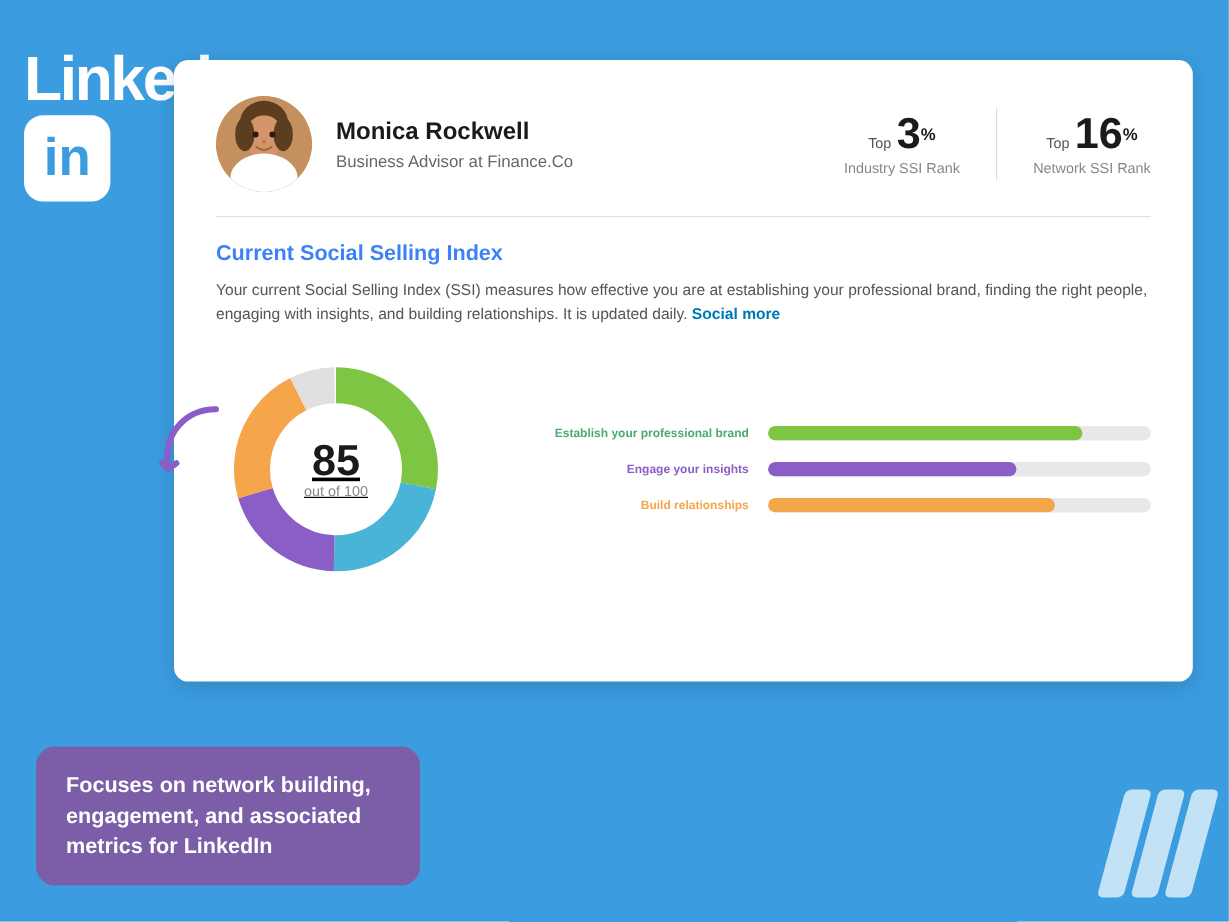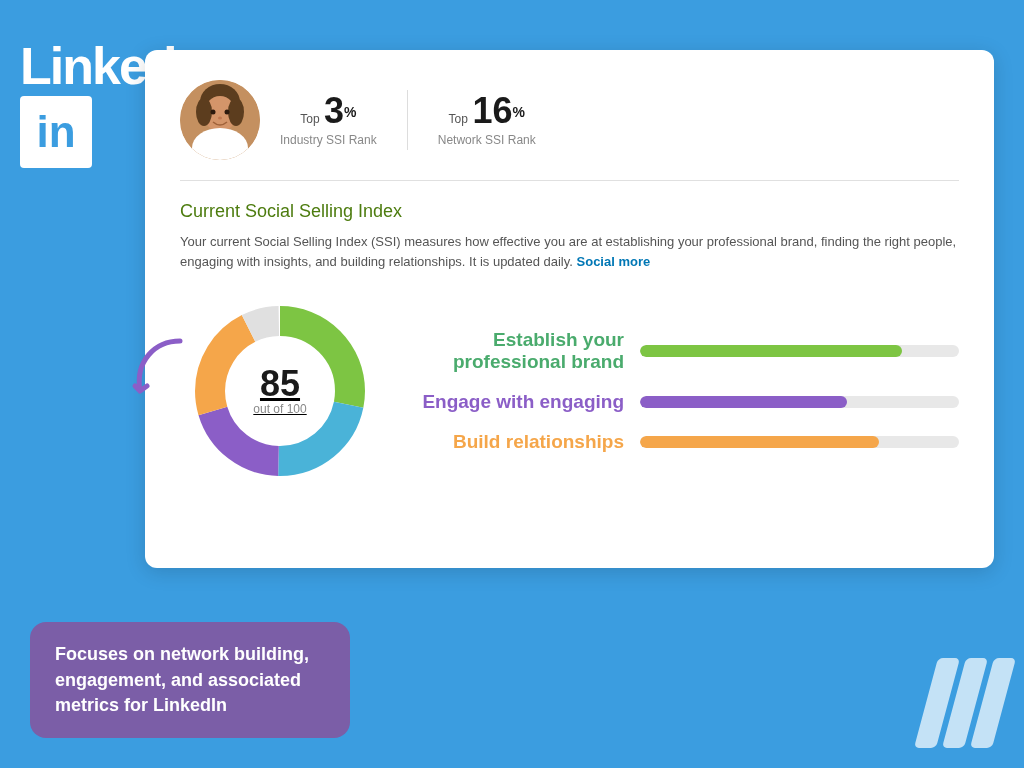--- a/index.html
+++ b/index.html
@@ -24,21 +24,21 @@
       font-size: 52px;
       font-weight: 900;
       color: white;
       line-height: 1;
       letter-spacing: -2px;
     }
     .linkedin-box {
       width: 72px;
       height: 72px;
       background: white;
-      border-radius: 4px;
+      border-radius: 16px;
       display: flex;
       align-items: center;
       justify-content: center;
       margin-top: 4px;
     }
     .linkedin-in {
       font-size: 44px;
       font-weight: 900;
       color: #3b9de0;
       line-height: 1;
@@ -128,22 +128,22 @@
     .horizontal-divider {
       width: 100%;
       height: 1px;
       background: #e0e0e0;
       margin: 20px 0;
     }
 
     
     .ssi-title {
       font-size: 18px;
-      font-weight: 400;
-      color: #4d7c0f;
+      font-weight: 700;
+      color: #3b82f6;
       margin-bottom: 10px;
     }
     .ssi-description {
       font-size: 13px;
       color: #555;
       line-height: 1.5;
       max-width: 800px;
     }
     .ssi-description .learn-more {
       color: #0077b5;
@@ -193,21 +193,21 @@
       display: flex;
       align-items: center;
       margin-bottom: 18px;
     }
     .progress-item:last-child {
       margin-bottom: 0;
     }
     .progress-label {
       width: 220px;
       text-align: right;
-      font-size: 19px;
+      font-size: 10px;
       font-weight: 600;
       padding-right: 16px;
       flex-shrink: 0;
     }
     .progress-bar-container {
       flex: 1;
       height: 12px;
       background: #e8e8e8;
       border-radius: 6px;
       overflow: hidden;
@@ -292,20 +292,24 @@
 
         <ellipse cx="33" cy="32" rx="2.5" ry="2.5" fill="#2c1a0e"></ellipse>
         <ellipse cx="47" cy="32" rx="2.5" ry="2.5" fill="#2c1a0e"></ellipse>
 
         <path d="M33 42 Q40 48 47 42" stroke="#a0623a" stroke-width="1.5" fill="none"></path>
 
         <ellipse cx="40" cy="38" rx="2" ry="1.5" fill="#c07850"></ellipse>
       </svg>
     </div>
 
+    <div class="profile-info">
+      <div class="profile-name">Monica Rockwell</div>
+      <div class="profile-title">Business Advisor at Finance.Co</div>
+    </div>
 
     <div class="rank-section">
       <div class="rank-item">
         <div>
           <span class="rank-top-label">Top</span>
           <span class="rank-number">3</span><span class="rank-percent">%</span>
         </div>
         <div class="rank-description">Industry SSI Rank</div>
       </div>
       <div class="rank-divider"></div>
@@ -359,21 +363,21 @@
     </div>
 
     <div class="progress-section" id="progress-section">
     <div class="progress-item">
       <div class="progress-label" style="color: #4aab6d">Establish your professional brand</div>
       <div class="progress-bar-container">
         <div class="progress-bar-fill" style="width: 82%; background: #7dc543;"></div>
       </div>
     </div>
         <div class="progress-item">
-      <div class="progress-label" style="color: #8b5ec7">Engage with engaging</div>
+      <div class="progress-label" style="color: #8b5ec7">Engage your insights</div>
       <div class="progress-bar-container">
         <div class="progress-bar-fill" style="width: 65%; background: #8b5ec7;"></div>
       </div>
     </div>
         <div class="progress-item">
       <div class="progress-label" style="color: #f5a64a">Build relationships</div>
       <div class="progress-bar-container">
         <div class="progress-bar-fill" style="width: 75%; background: #f5a64a;"></div>
       </div>
     </div>

